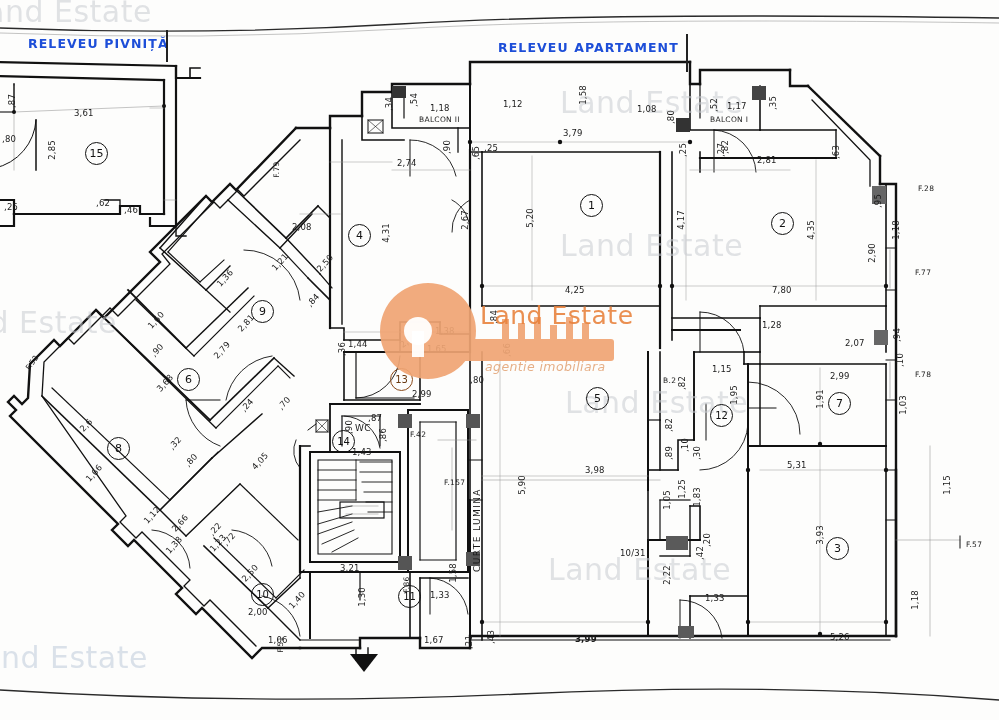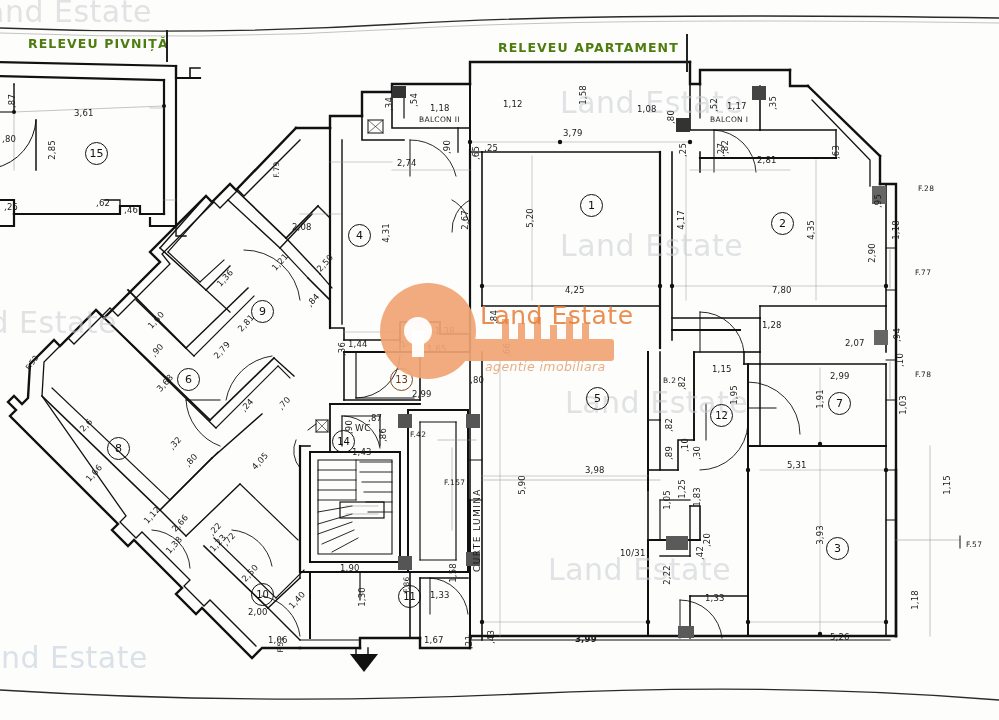--- a/index.html
+++ b/index.html
@@ -31,21 +31,21 @@
     white-space: nowrap;
     user-select: none;
     pointer-events: none;
   }
   .wm-blue { color: #b9c6d8; opacity:.5; }
   
   .plan-title {
     position: absolute;
     font-family: "DejaVu Sans", sans-serif;
     font-weight: 700;
-    color: #4d7c0f;
+    color: #1d4ed8;
     font-size: 12.5px;
     letter-spacing: 1.1px;
     white-space: nowrap;
   }
   
   .dim {
     position: absolute;
     font-family: "DejaVu Sans", sans-serif;
     font-size: 8.5px;
     color: #1a1a1a;
@@ -578,21 +578,21 @@
       <div class="dim" style="left: 412px; top: 389px;">2,99</div>
       <div class="dim" style="left: 348px; top: 339px;">1,44</div>
       <div class="dim" style="left: 335px; top: 344px; transform: rotate(-90deg);">,36</div>
       <div class="dim" style="left: 487px; top: 312px; transform: rotate(-90deg);">,84</div>
       <div class="dim" style="left: 500px; top: 345px; transform: rotate(-90deg);">,66</div>
       <div class="dim" style="left: 470px; top: 375px;">,80</div>
       <div class="dim" style="left: 368px; top: 413px;">,87</div>
       <div class="dim" style="left: 376px; top: 430px; transform: rotate(-90deg);">,86</div>
       <div class="dim" style="left: 342px; top: 422px; transform: rotate(-90deg);">,90</div>
       <div class="dim" style="left: 352px; top: 447px;">1,43</div>
-      <div class="dim" style="left: 340px; top: 563px;">1,90</div>
+      <div class="dim" style="left: 340px; top: 563px;">3,21</div>
       <div class="dim" style="left: 352px; top: 592px; transform: rotate(-90deg);">1,30</div>
       <div class="dim" style="left: 443px; top: 568px; transform: rotate(-90deg);">1,58</div>
       <div class="dim" style="left: 424px; top: 635px;">1,67</div>
       <div class="dim" style="left: 462px; top: 637px; transform: rotate(-90deg);">,21</div>
       <div class="dim" style="left: 484px; top: 632px; transform: rotate(-90deg);">,43</div>
       <div class="dim" style="left: 430px; top: 590px;">1,33</div>
       <div class="dim" style="left: 575px; top: 634px; font-weight: bold;">3,99</div>
       <div class="dim" style="left: 762px; top: 320px;">1,28</div>
       <div class="dim" style="left: 845px; top: 338px;">2,07</div>
       <div class="dim" style="left: 890px; top: 330px; transform: rotate(-90deg);">,94</div>

